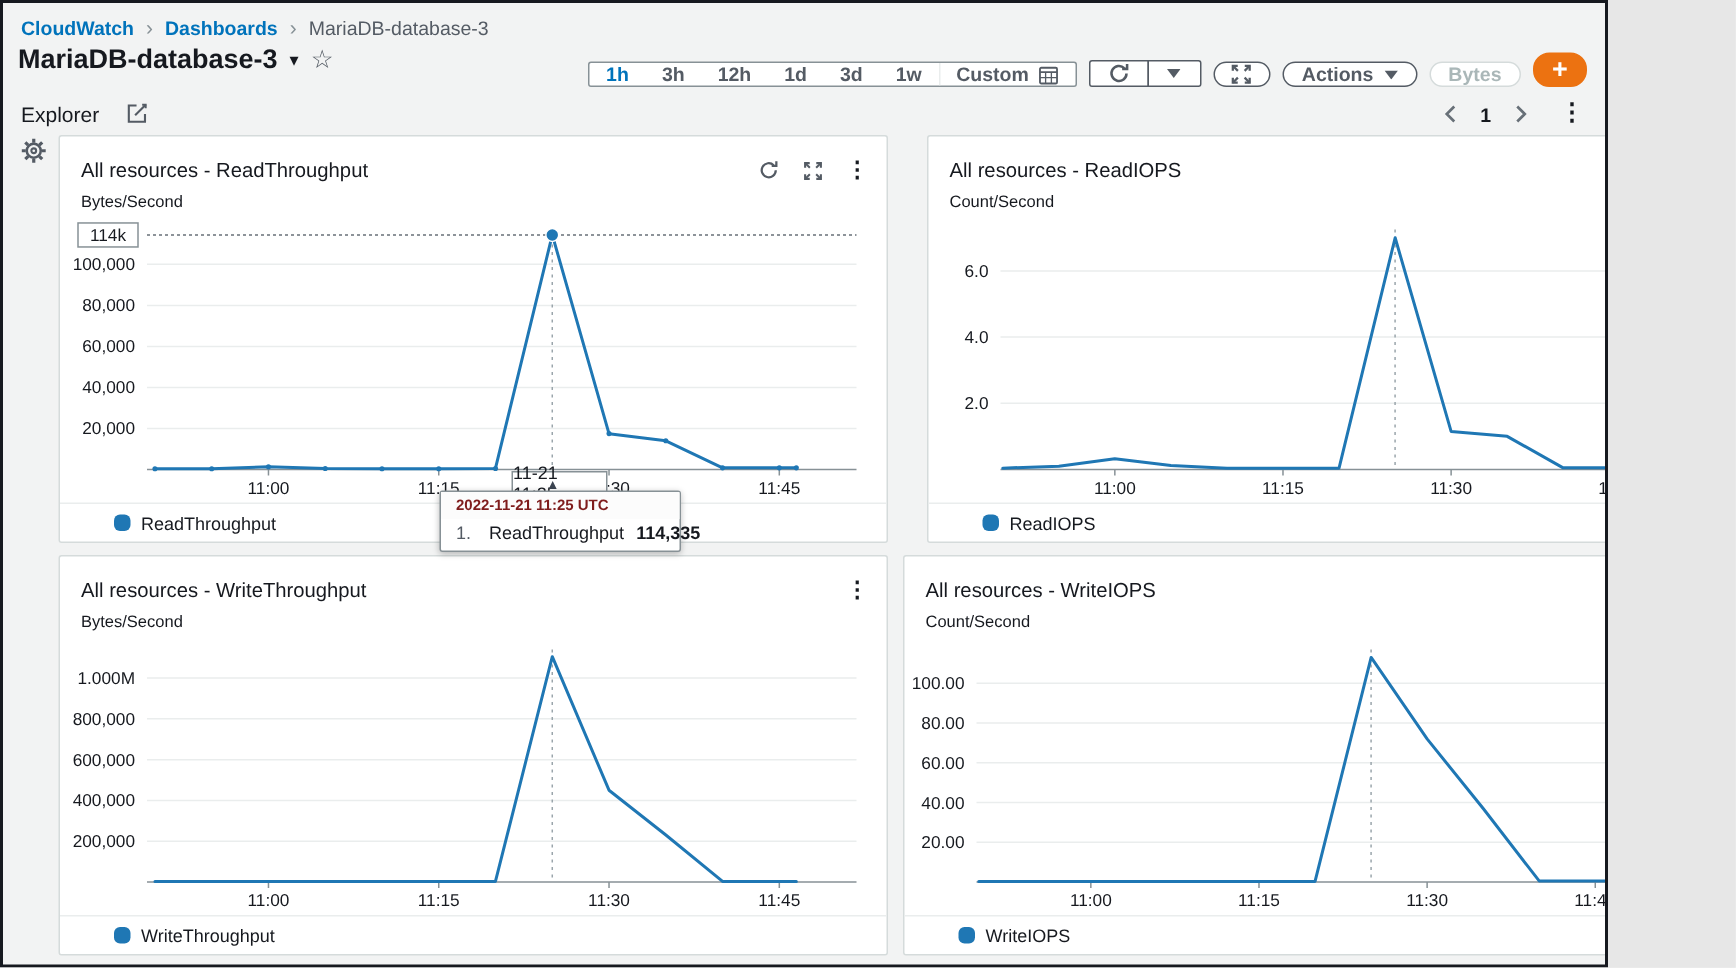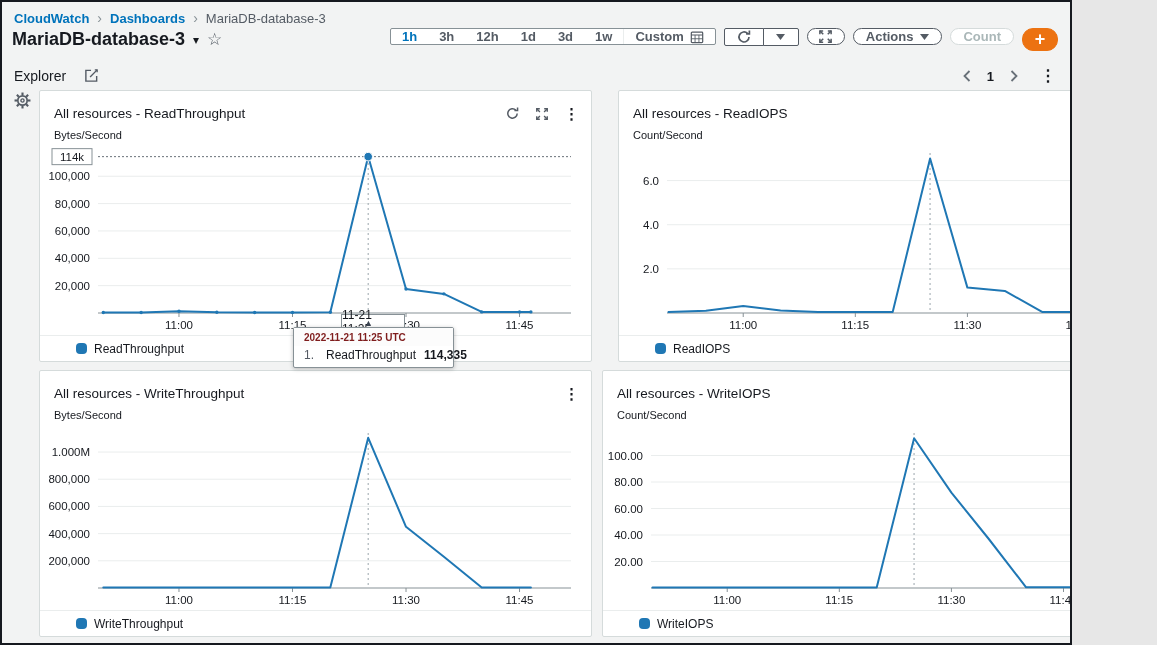--- a/index.html
+++ b/index.html
@@ -13,21 +13,21 @@
   .breadcrumb { position:absolute; left:12px; top:8px; font-size:13px; display:flex; gap:8px; align-items:center; }
   .breadcrumb .crumb-link { color:#0073bb; font-weight:700; cursor:pointer; }
   .breadcrumb .crumb-current { color:#545b64; font-weight:400; }
   .breadcrumb .sep { color:#879196; font-size:14px; }
   .title-row { position:absolute; left:10px; top:27px; display:flex; align-items:center; gap:8px; }
   .page-title { font-size:18px; font-weight:700; color:#16191f; }
   .title-caret { font-size:12px; color:#16191f; }
   .star { font-size:17px; color:#545b64; line-height:1; cursor:pointer; }
 
   
-  .toolbar { position:absolute; top:26px; right:12px; display:flex; gap:8px; height:30px; align-items:flex-start; }
+  .toolbar { position:absolute; top:26px; right:12px; display:flex; gap:8px; height:30px; align-items:flex-end; }
   .range-group { display:flex; background:#fff; border:1px solid #879196; border-radius:2px; overflow:hidden; }
   .range-item { padding:0 11px; font-size:13px; font-weight:700; color:#545b64; display:flex; align-items:center; cursor:pointer; }
   .range-item.active { color:#0073bb; }
   .range-item.custom { border-left:1px solid #eaeded; gap:6px; }
   .btn { background:#fff; border:1px solid #545b64; border-radius:11px; color:#545b64; font-weight:700; font-size:13px; padding:0 12px; display:flex; align-items:center; gap:7px; cursor:pointer; }
   .btn-group { display:flex; }
   .btn-group .btn:first-child { border-radius:2px 0 0 2px; width:40px; justify-content:center; padding:0; }
   .btn-group .btn:last-child { border-radius:0 2px 2px 0; margin-left:-1px; width:36px; justify-content:center; padding:0; }
   .btn.icon-only { width:38px; justify-content:center; padding:0; }
   .btn.save { border:1px solid #d5dbdb; color:#aab7b8; cursor:default; }
@@ -132,21 +132,21 @@
           <path d="M14 14l-3.6-3.6"></path>
           <path d="M2 14l3.6-3.6"></path>
         </svg>
     </span>
     <span class="btn">
       <span>Actions</span>
       <svg width="9" height="6" viewBox="0 0 9 6">
           <polygon points="0,0 9,0 4.5,6" fill="#545b64"></polygon>
         </svg>
     </span>
-    <span class="btn save">Count</span>
+    <span class="btn save">Bytes</span>
     <span class="btn add">+</span>
   </div>
 
   <div class="explorer-row">
     <span class="explorer-label">Explorer</span>
     <span style="display:flex;cursor:pointer">
       <svg width="15" height="15" viewBox="0 0 16 16" fill="none" stroke="#545b64" stroke-width="1.5">
           <path d="M13.5 8.5V14H2V2.5h5.5"></path>
           <path d="M6.5 9.5L14 2"></path>
           <path d="M11.5 2H14v2.5" stroke-width="1.4"></path>

